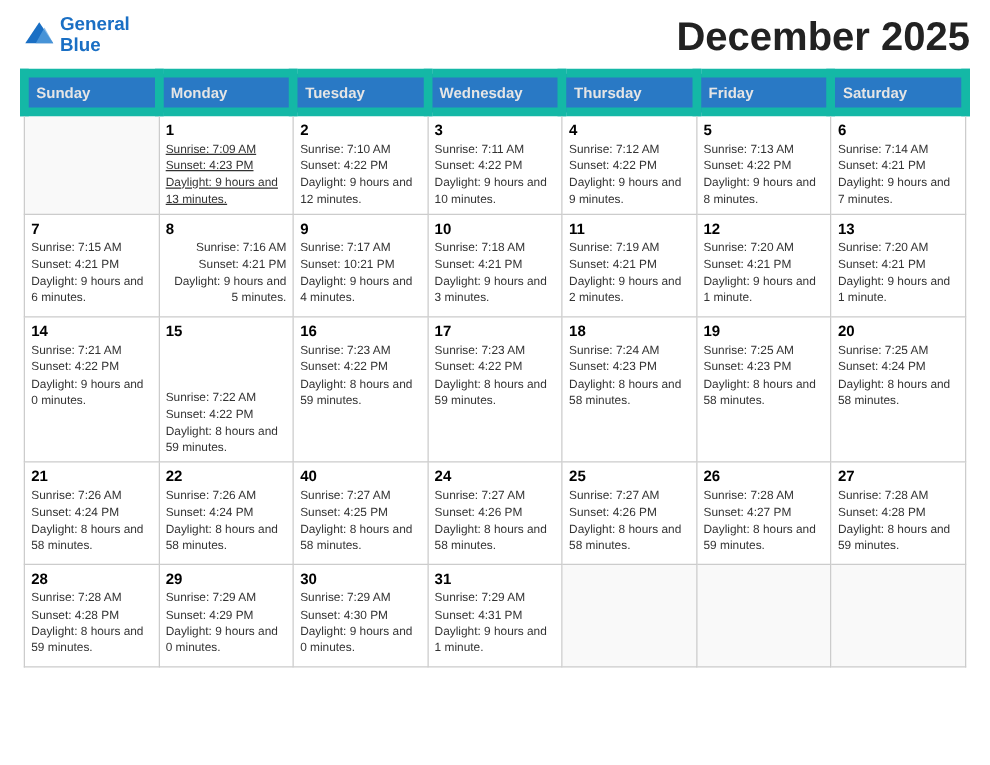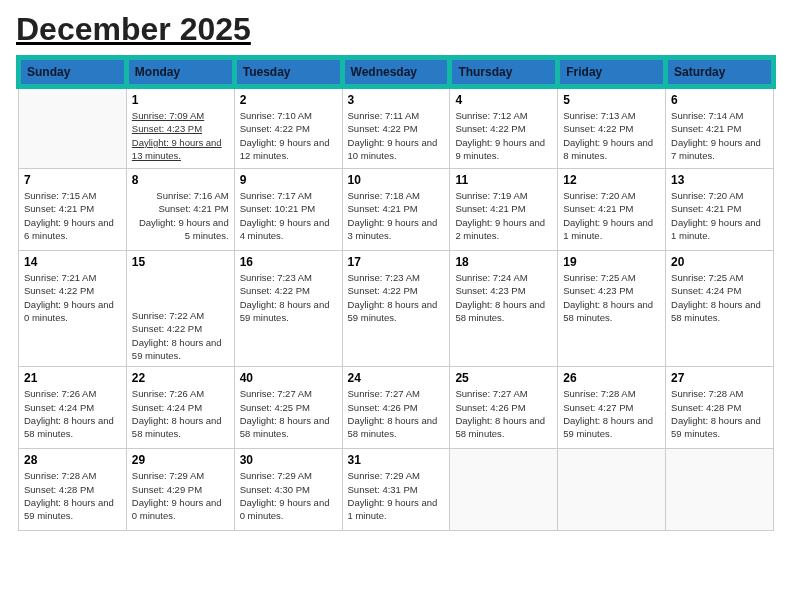--- a/index.html
+++ b/index.html
@@ -35,46 +35,45 @@
     }
     .logo-text span {
       color: #1a6fc4;
     }
     .logo-icon {
       width: 28px;
       height: 28px;
     }
     .title-block {
       text-align: right;
-      text-decoration: underline;
     }
     .month-title {
       font-size: 32px;
       font-weight: bold;
       color: #222;
       line-height: 1.1;
     }
     .location {
       font-size: 14px;
       color: #444;
       margin-top: 2px;
     }
     .calendar {
       width: 100%;
       border-collapse: collapse;
       font-size: 10.5px;
     }
     .calendar thead tr th {
       background: #2979c5;
-      color: #0f172a;
+      color: #e5e5e5;
       font-weight: bold;
       font-size: 12px;
       padding: 5px 6px;
       text-align: left;
-      border: 5px solid #14b8a6;
+      border: 7px solid #14b8a6;
     }
     .calendar tbody tr td {
       border: 1px solid #ccc;
       vertical-align: top;
       padding: 4px 5px;
       width: calc(100% / 7);
       height: 82px;
     }
     .calendar tbody tr td.empty {
       background: #f9f9f9;
@@ -89,20 +88,30 @@
       font-size: 9.5px;
       color: #333;
       line-height: 1.4;
     }
   </style>
 </head>
 <body>
 
 <div class="page">
   <div class="header">
+    <div class="logo">
+      <svg class="logo-icon" viewBox="0 0 40 40">
+        <polygon points="22,4 38,28 6,28" fill="#1a6fc4"></polygon>
+        <polygon points="28,10 38,28 18,28" fill="#5ba3e0" opacity="0.7"></polygon>
+      </svg>
+      <div class="logo-text">
+        <div><span>General</span></div>
+        <div><span style="color:#1a6fc4">Blue</span></div>
+      </div>
+    </div>
     <div class="title-block">
       <div class="month-title">December 2025</div>
     </div>
   </div>
 
   <table class="calendar">
     <thead>
       <tr>
         <th>Sunday</th>
         <th>Monday</th>

